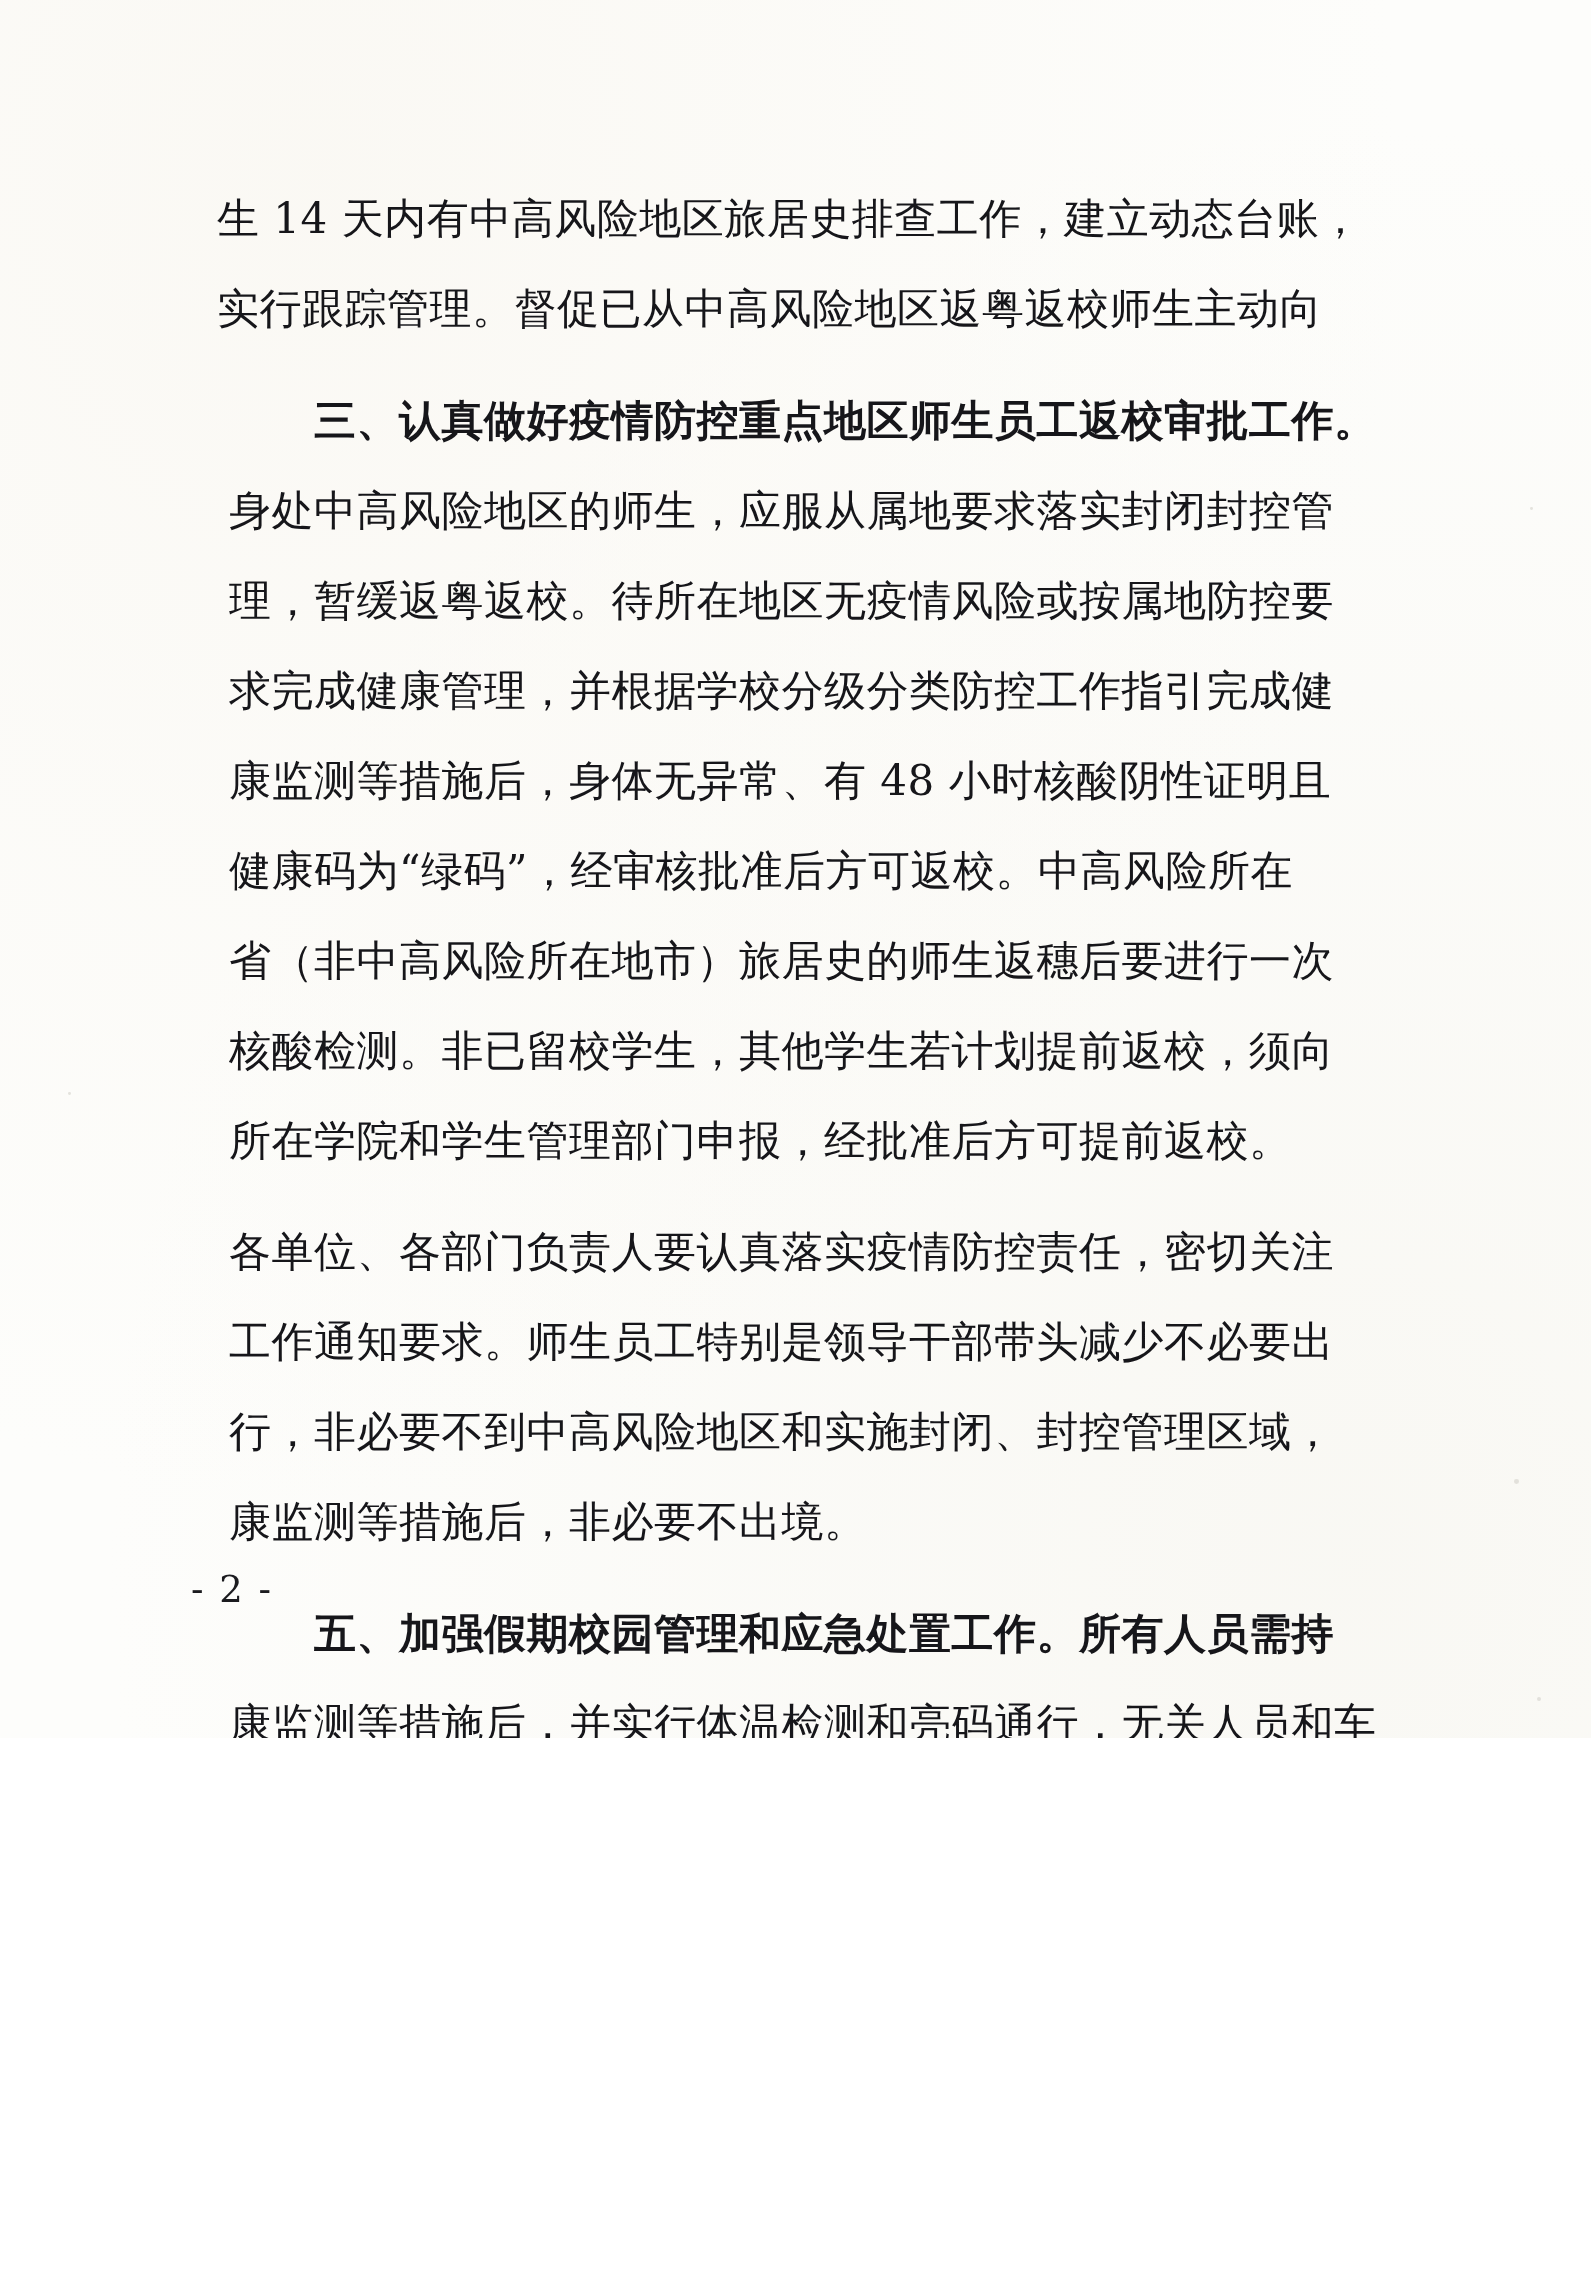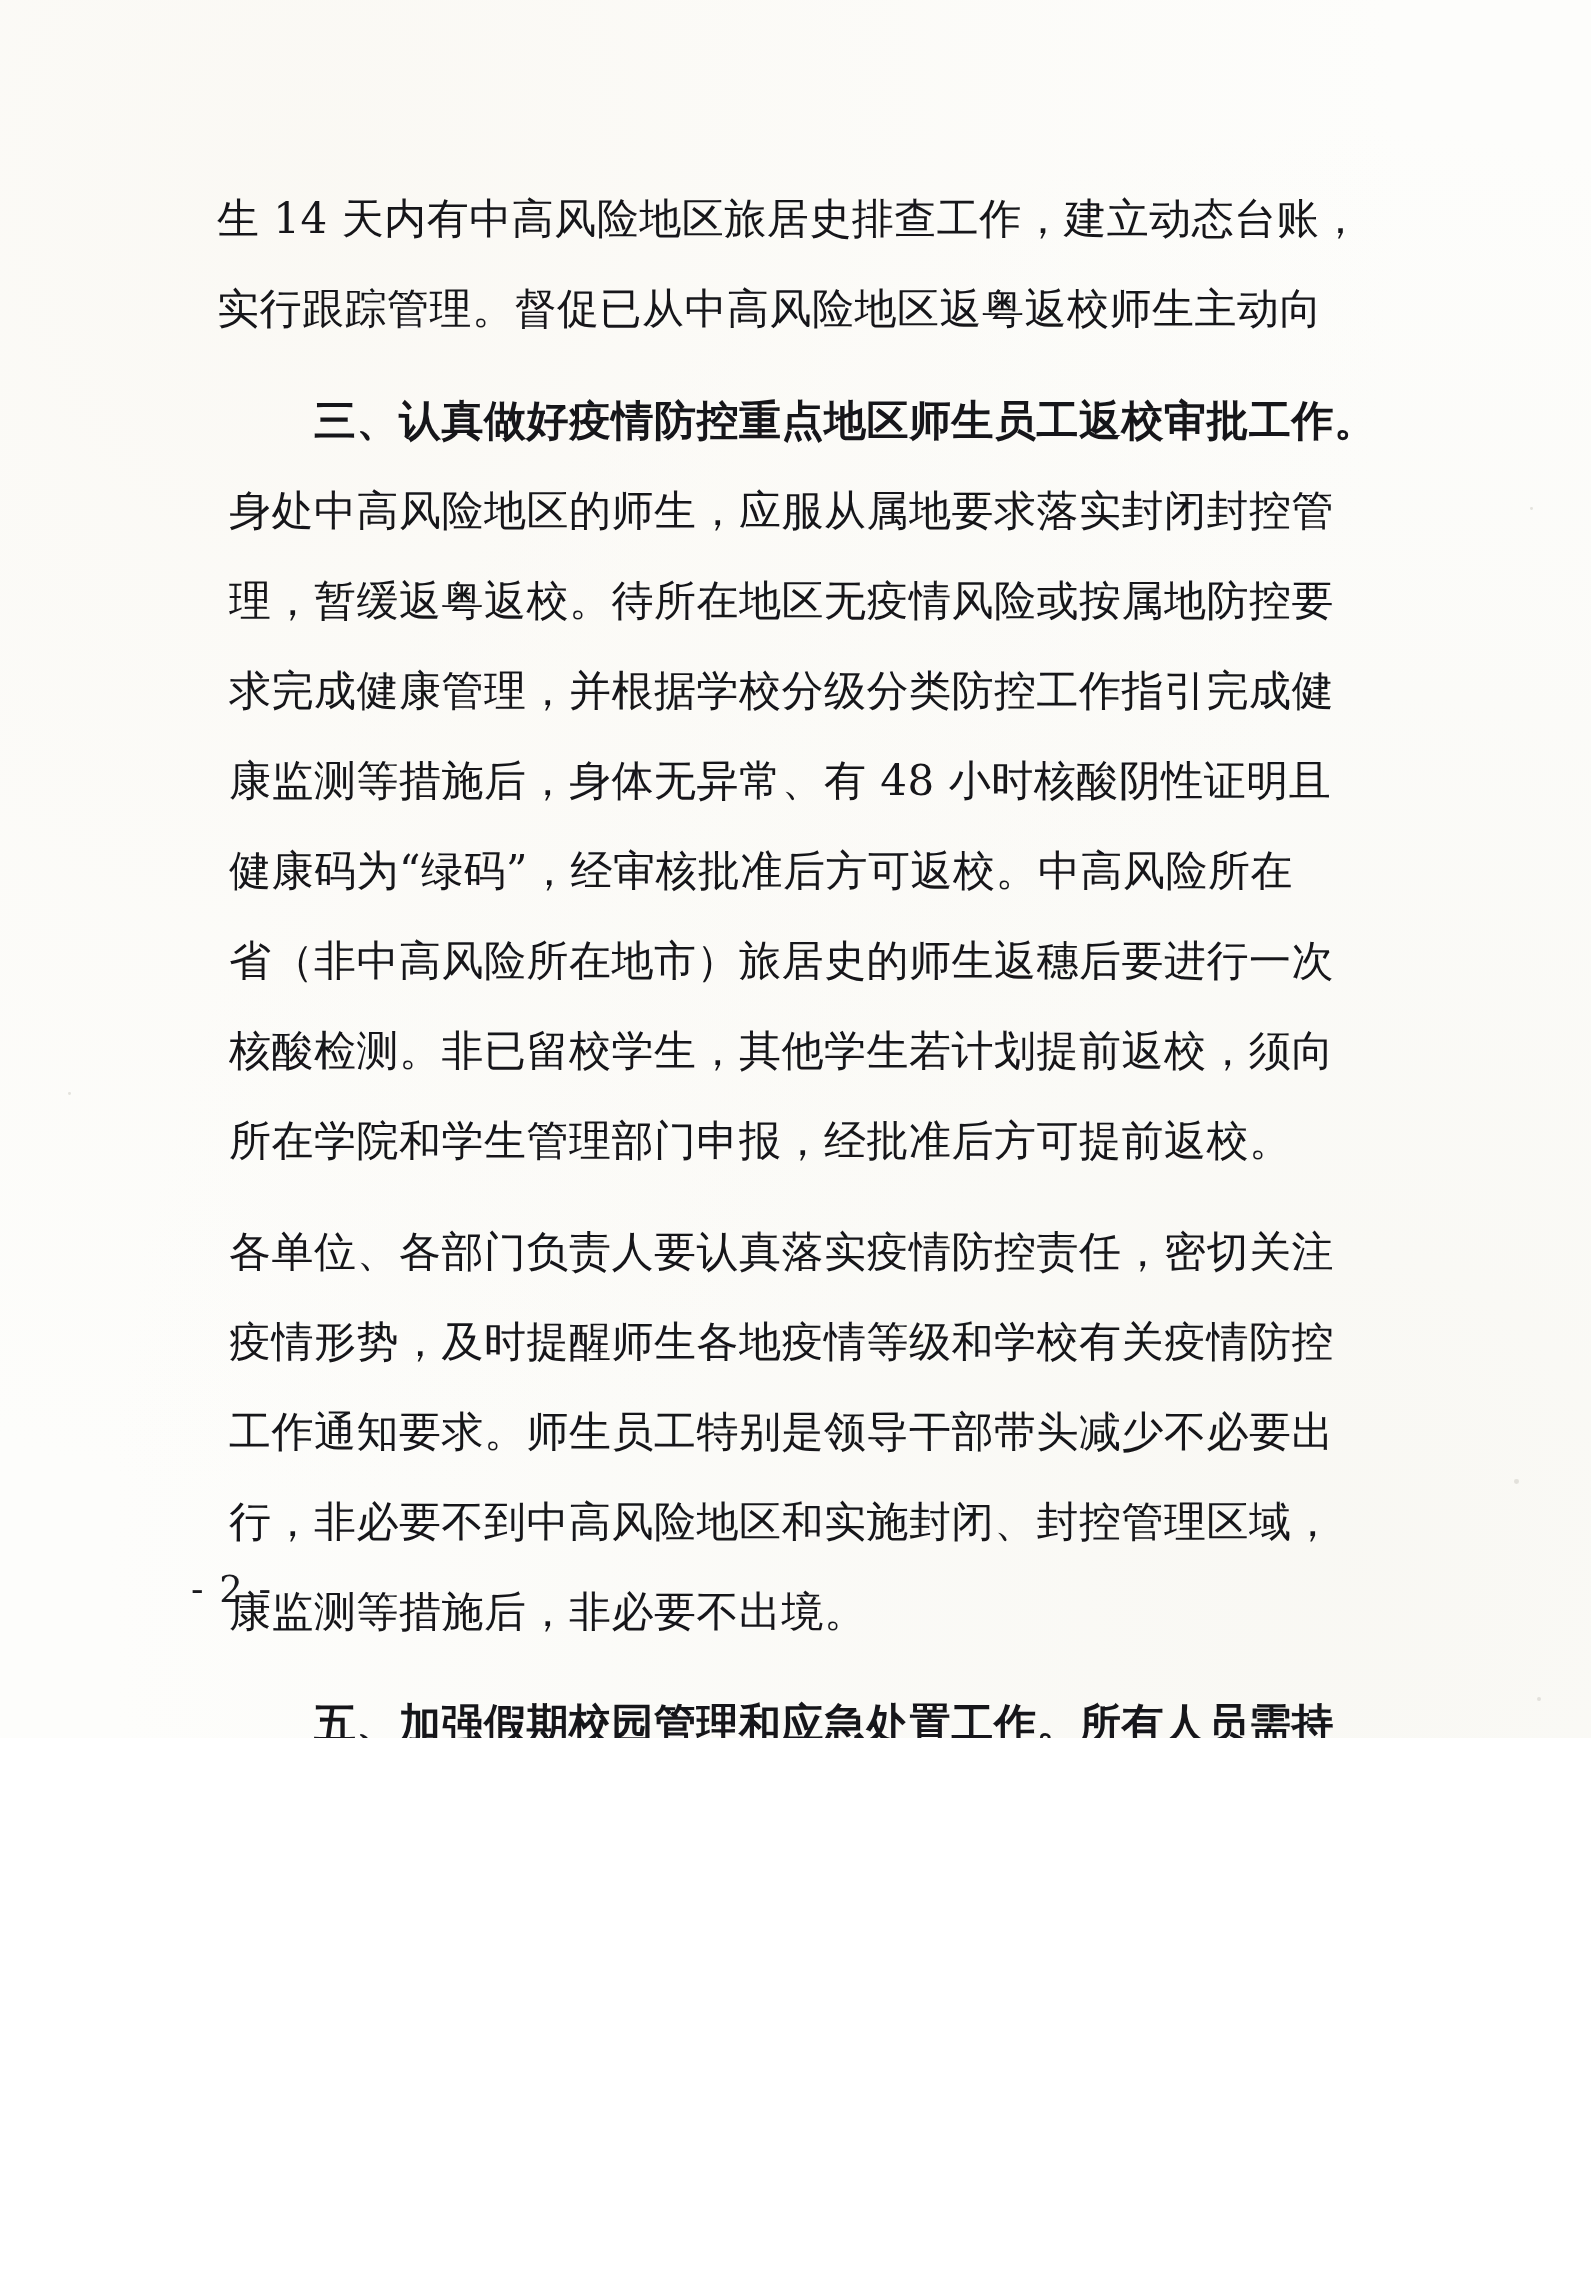--- a/index.html
+++ b/index.html
@@ -92,21 +92,20 @@
       <p class="body-line">康监测等措施后，身体无异常、有 48 小时核酸阴性证明且</p>
       <p class="body-line">健康码为“绿码”，经审核批准后方可返校。中高风险所在</p>
       <p class="body-line">省（非中高风险所在地市）旅居史的师生返穗后要进行一次</p>
       <p class="body-line">核酸检测。非已留校学生，其他学生若计划提前返校，须向</p>
       <p class="body-line">所在学院和学生管理部门申报，经批准后方可提前返校。</p>
       <p class="body-line"></p>
     </div>
 
     <div class="para">
       <p class="body-line">各单位、各部门负责人要认真落实疫情防控责任，密切关注</p>
-      <p class="body-line">疫情形势，及时提醒师生各地疫情等级和学校有关疫情防控</p>
       <p class="body-line">工作通知要求。师生员工特别是领导干部带头减少不必要出</p>
       <p class="body-line">行，非必要不到中高风险地区和实施封闭、封控管理区域，</p>
       <p class="body-line">康监测等措施后，非必要不出境。</p>
     </div>
 
     <div class="para">
       <p class="body-line heading-lead">　　五、加强假期校园管理和应急处置工作。所有人员需持</p>
       <p class="body-line">康监测等措施后，并实行体温检测和亮码通行，无关人员和车</p>
     </div>
 

